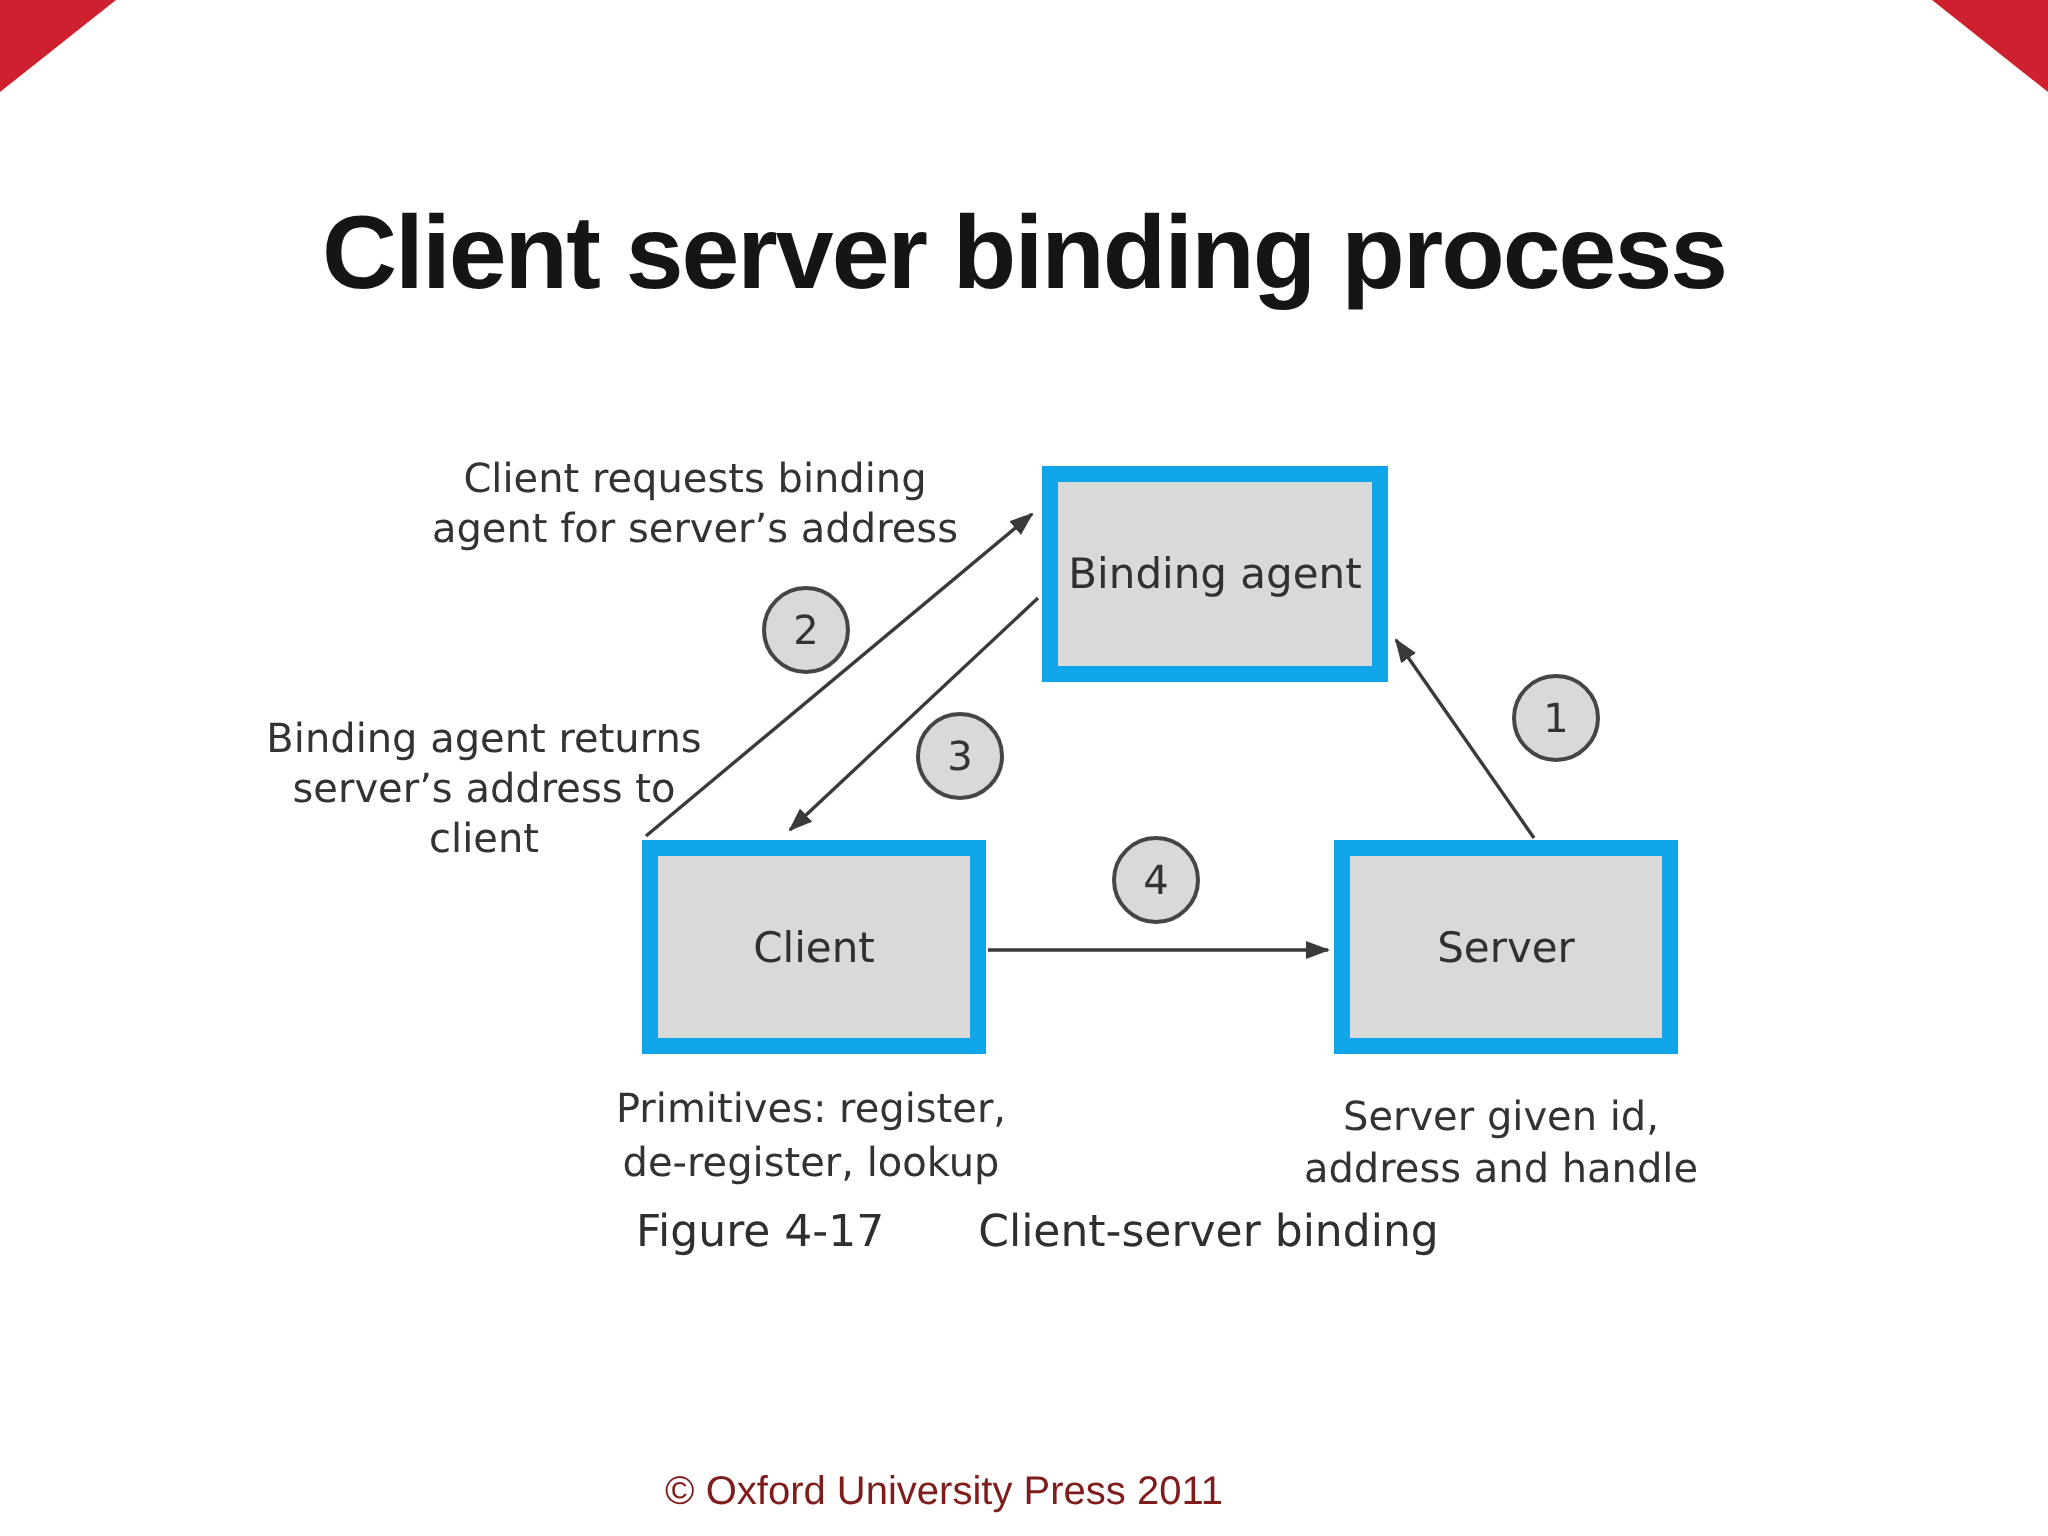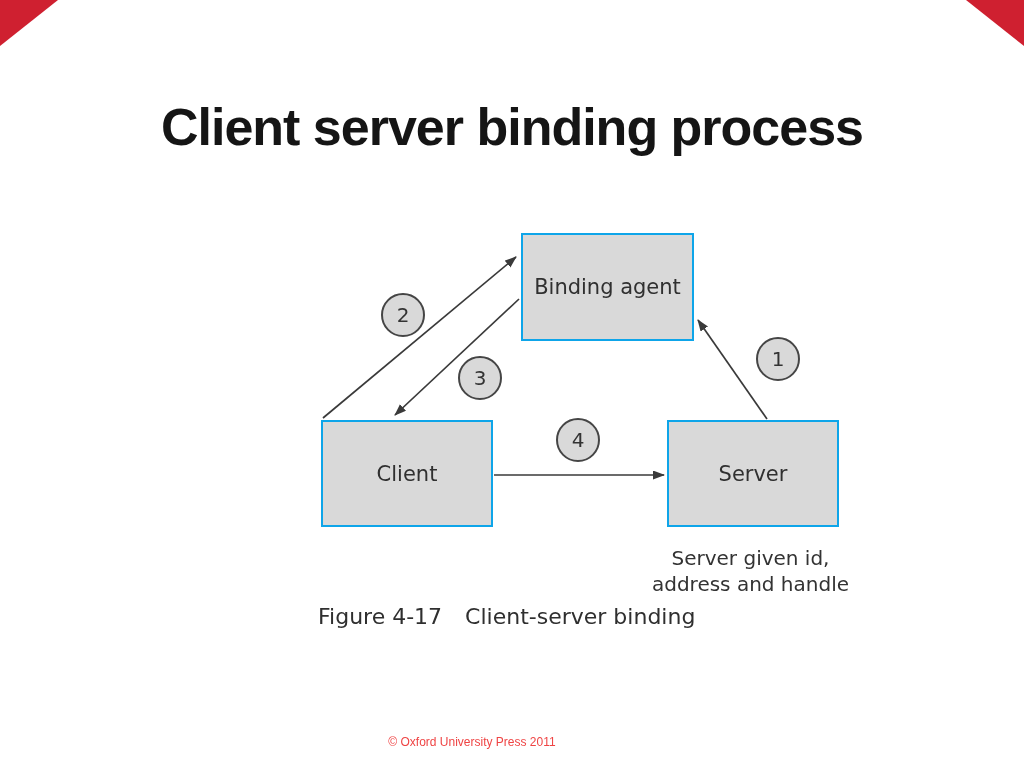--- a/index.html
+++ b/index.html
@@ -22,21 +22,21 @@
     text-align:center;
     font-family:"Liberation Sans", sans-serif;
     font-size:52px;font-weight:bold;letter-spacing:-1px;
     color:#151515;
   }
 
   
   .fig-box{
     position:absolute;
     background:#d9d9d9;
-    border:2px solid #0ea5e9;
+    border:8px solid #0ea5e9;
     box-sizing:border-box;
     display:flex;align-items:center;justify-content:center;
     font-size:21px;color:#303030;
   }
   .box-binding-agent{left:521px;top:233px;width:173px;height:108px;}
   .box-client{left:321px;top:420px;width:172px;height:107px;}
   .box-server{left:667px;top:420px;width:172px;height:107px;}
 
   .fig-note{
     position:absolute;
@@ -63,27 +63,27 @@
   .circle-3{left:458px;top:356px;}
   .circle-4{left:556px;top:418px;}
 
   .arrows{position:absolute;left:0;top:0;width:1024px;height:768px;pointer-events:none;}
 
   .caption{
     position:absolute;left:318px;top:604px;
     font-size:22px;color:#2f2f2f;white-space:nowrap;
   }
   .caption .cap-label{font-weight:normal;}
-  .caption .cap-text{margin-left:16px;}
+  .caption .cap-text{margin-left:40px;}
 
   .footer{
     position:absolute;top:735px;left:0;width:944px;
     text-align:center;
     font-family:"Liberation Sans", sans-serif;
-    font-size:12px;color:#ef4444;
+    font-size:20px;color:#7f1d1d;
   }
 </style>
 </head>
 <body>
 
 <div class="slide">
 
   <div class="corner corner-left"></div>
   <div class="corner corner-right"></div>
 
@@ -117,20 +117,27 @@
   <div class="step-circle circle-2">
     <span>2</span>
   </div>
   <div class="step-circle circle-3">
     <span>3</span>
   </div>
   <div class="step-circle circle-4">
     <span>4</span>
   </div>
 
+  <div class="fig-note note-request">Client requests binding
+agent for server’s address</div>
+  <div class="fig-note note-return">Binding agent returns
+server’s address to
+client</div>
+  <div class="fig-note note-client-prim">Primitives: register,
+de-register, lookup</div>
   <div class="fig-note note-server-given">Server given id,
 address and handle</div>
 
   <div class="caption">
     <span class="cap-label">Figure 4-17</span>
     <span class="cap-text">Client-server binding</span>
   </div>
 
   <div class="footer">© Oxford University Press 2011</div>
 

